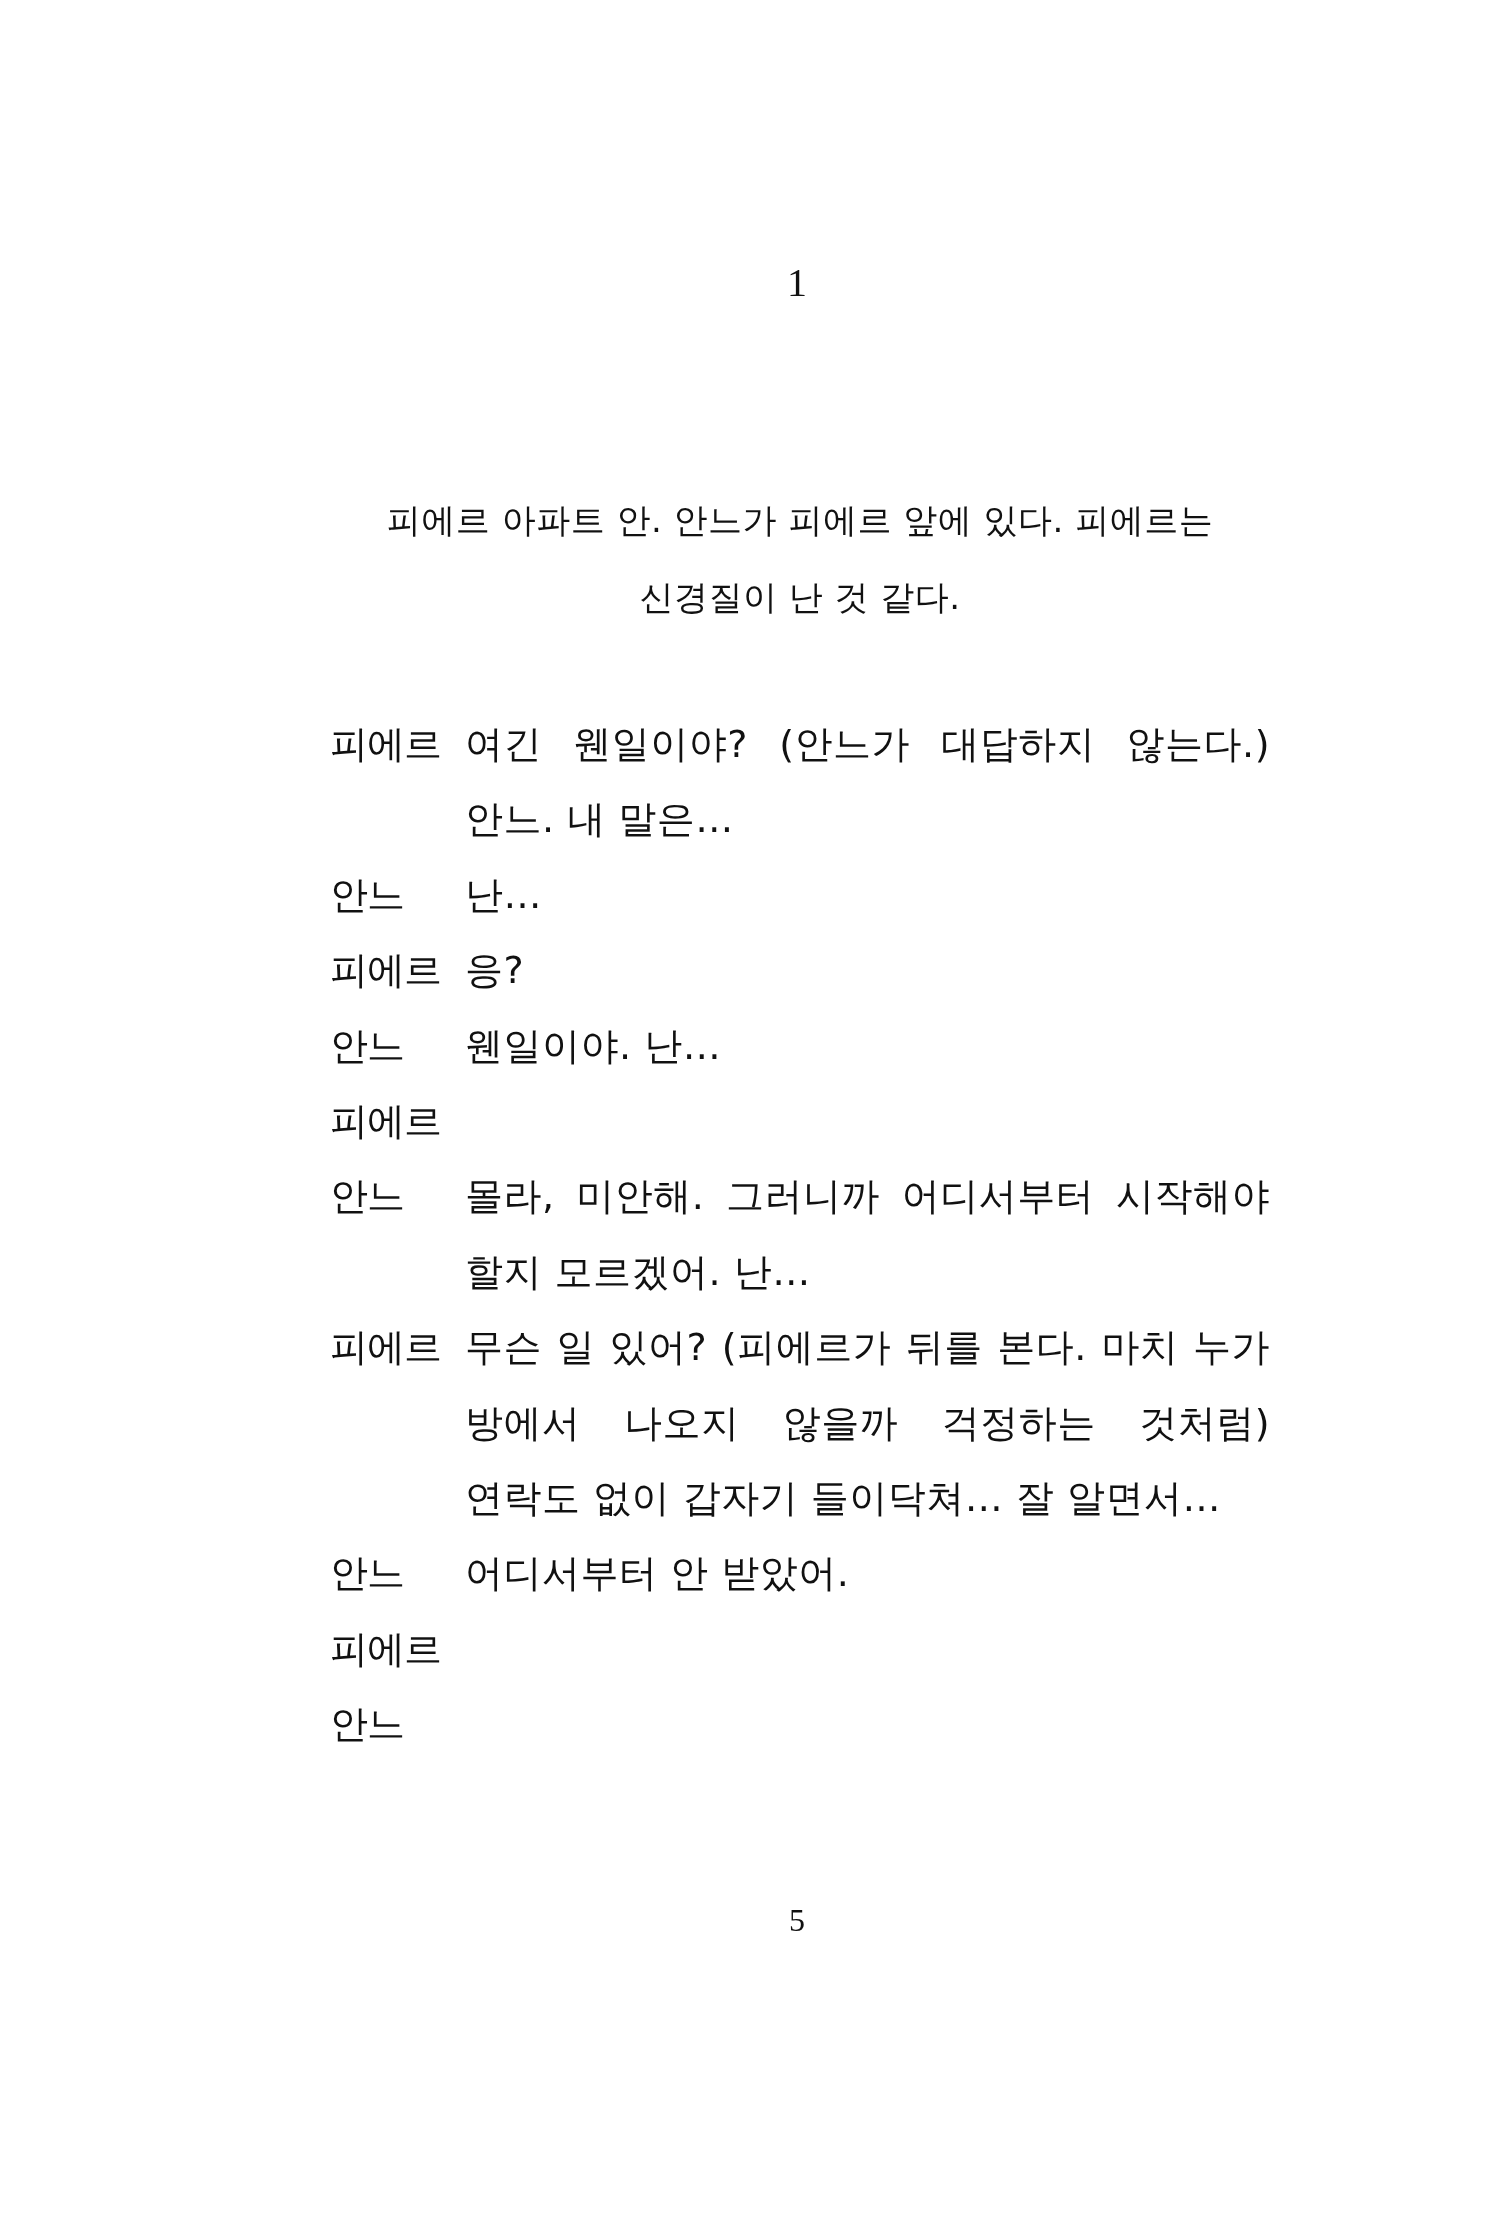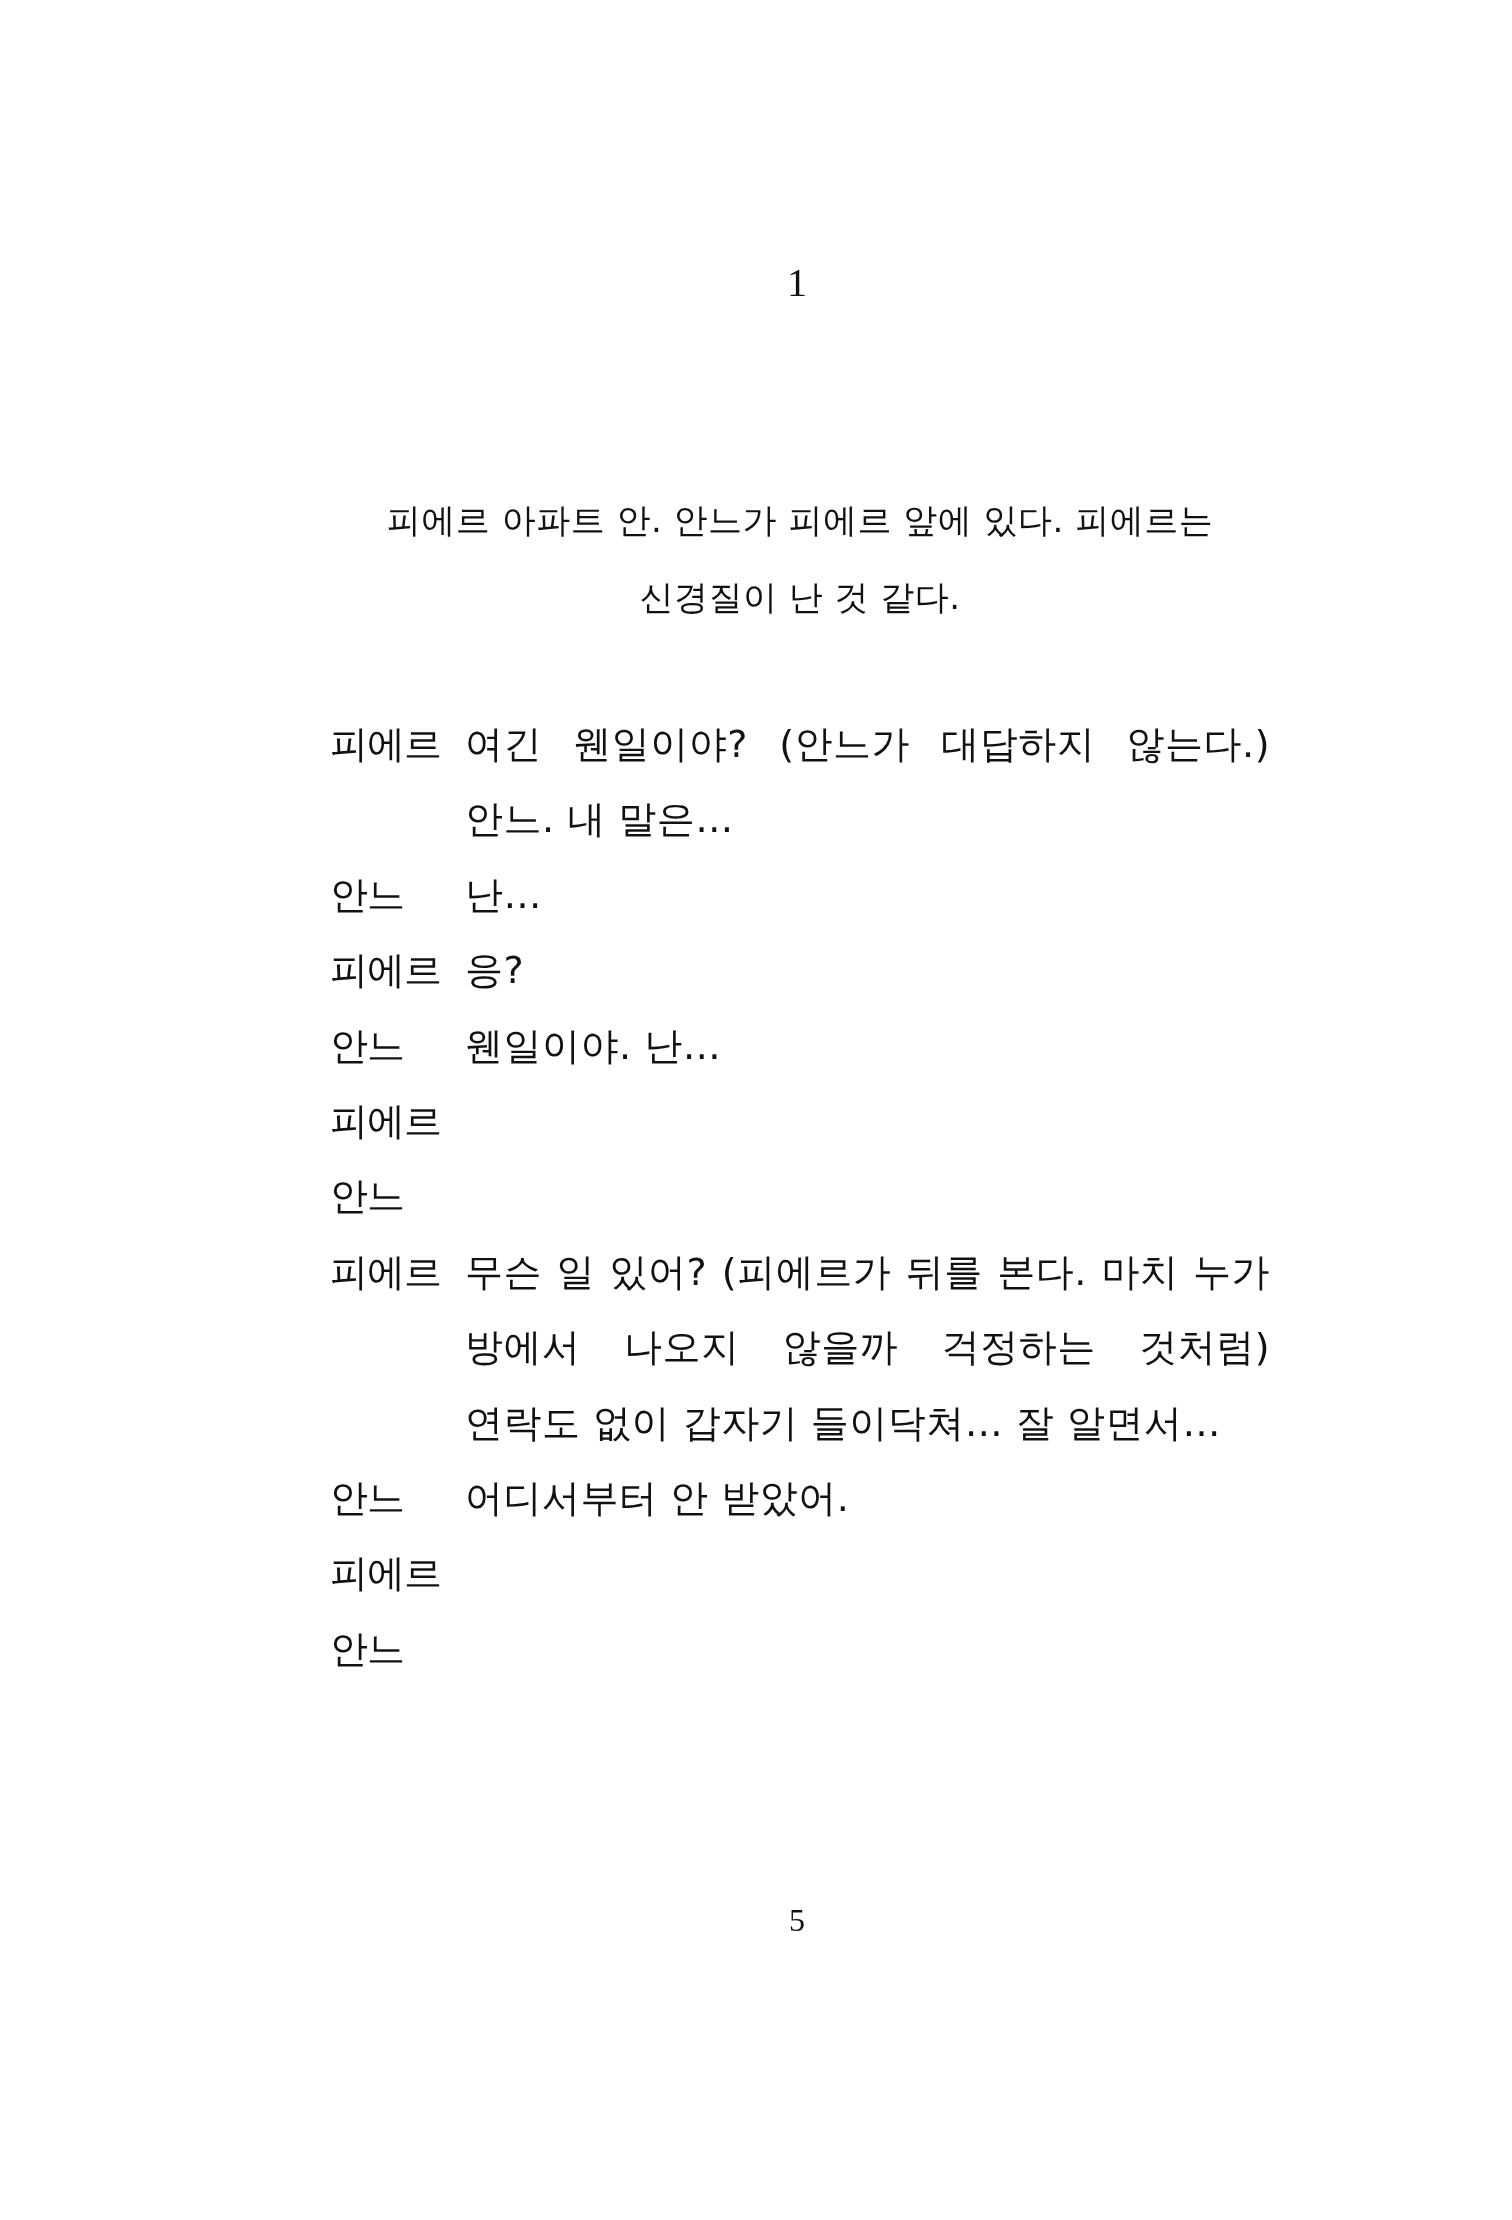--- a/index.html
+++ b/index.html
@@ -97,20 +97,21 @@
   </div>
   <div class="line">
     <span class="speaker">안느</span>
     <span class="speech">웬일이야. 난…</span>
   </div>
   <div class="line">
     <span class="speaker">피에르</span>
   </div>
   <div class="line">
     <span class="speaker">안느</span>
+    <span class="speech">몰라, 미안해. 그러니까 어디서부터 시작해야 할지 모르겠어. 난…</span>
   </div>
   <div class="line">
     <span class="speaker">피에르</span>
     <span class="speech">무슨 일 있어? (피에르가 뒤를 본다. 마치 누가 방에서 나오지 않을까 걱정하는 것처럼) 연락도 없이 갑자기 들이닥쳐… 잘 알면서…</span>
   </div>
   <div class="line">
     <span class="speaker">안느</span>
     <span class="speech">어디서부터 안 받았어.</span>
   </div>
   <div class="line">

